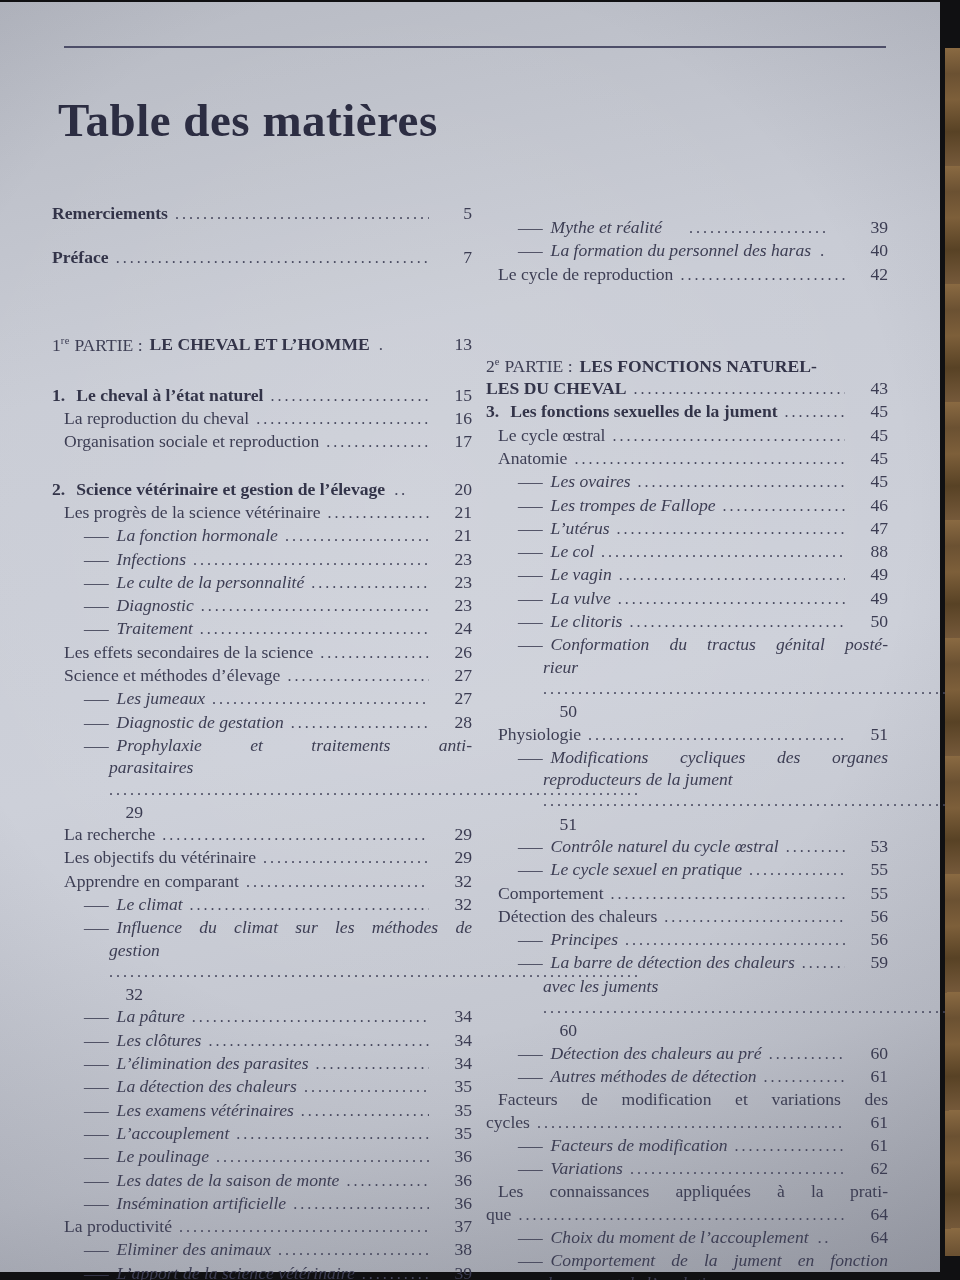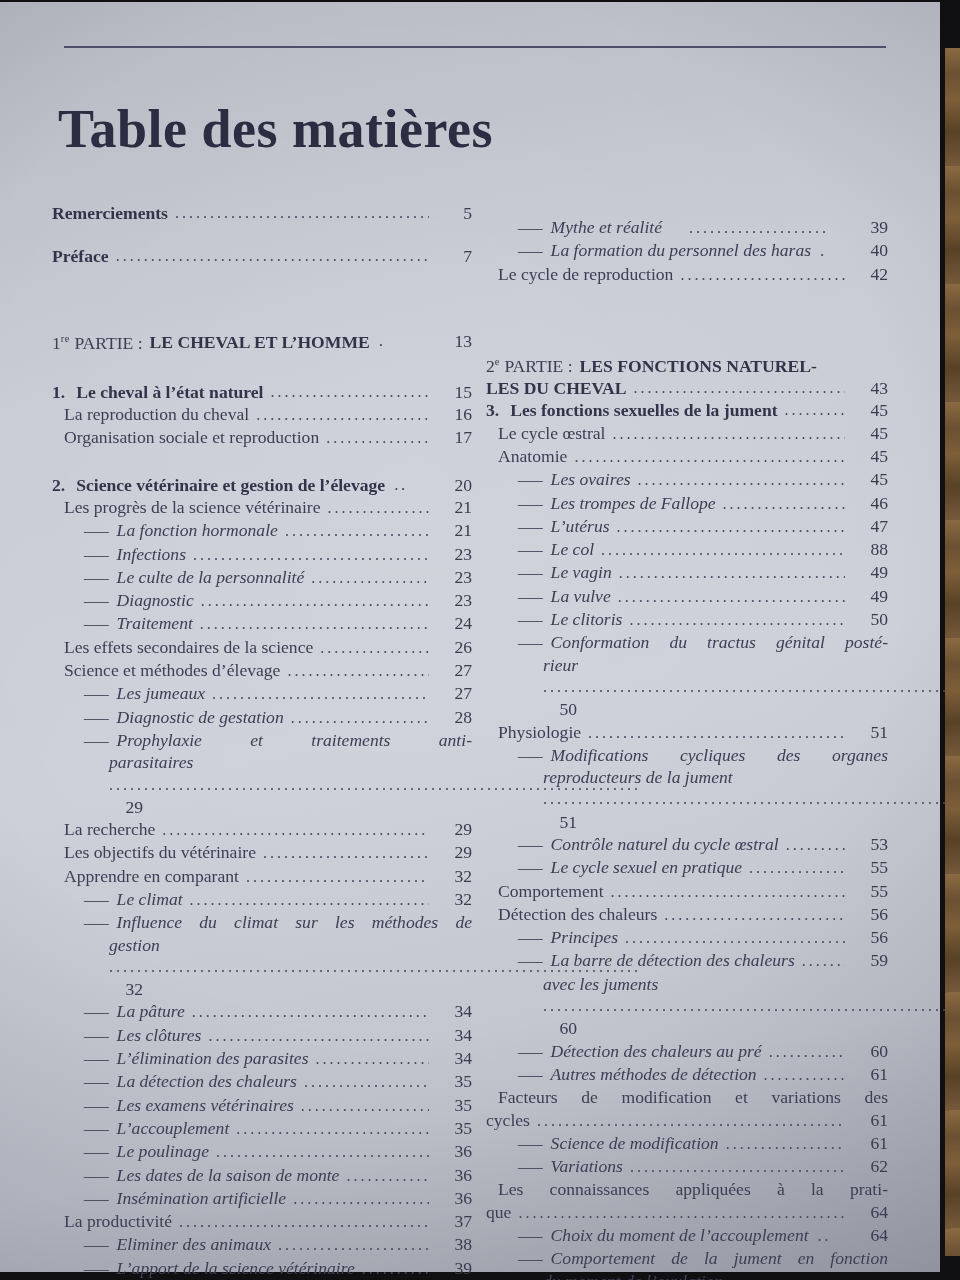--- a/index.html
+++ b/index.html
@@ -8,29 +8,29 @@
   
   .page{position:absolute;left:0;top:2px;width:940px;height:1270px;
         background:
           radial-gradient(95% 75% at 44% 40%, rgba(255,255,255,0.10), rgba(255,255,255,0) 55%, rgba(24,26,44,0.17) 100%),
           linear-gradient(168deg,#b7bac3 0%,#c9ccd5 28%,#cdd0d9 55%,#c2c5ce 82%,#a8abb4 100%);
         color:var(--ink,#3d3e54);}
   
   .wood{position:absolute;left:945px;top:48px;width:15px;height:1208px;
         background:repeating-linear-gradient(178deg,#8a6a42 0px,#6b5132 26px,#7d5f3a 52px,#584225 84px,#75593a 118px);}
   .rule{position:absolute;left:64px;top:44px;width:822px;height:2px;background:#4d4e68;}
-  .title{position:absolute;left:58px;top:60px;font-size:54px;font-weight:bold;
+  .title{position:absolute;left:58px;top:60px;font-size:47px;font-weight:bold;
          letter-spacing:0.5px;color:#2c2d42;}
   .col{position:absolute;top:200px;font-size:17.6px;}
   .col-left{left:52px;width:420px;}
   .col-right{left:486px;width:402px;}
   .row{display:flex;align-items:baseline;line-height:22.3px;}
   .txt{white-space:nowrap;min-width:0;}
   .row.j .txt{flex:1;white-space:normal;text-align:justify;text-align-last:justify;}
-  .ind0{padding-left:0;align-items:center;}
+  .ind0{padding-left:0;}
   .ind1{padding-left:12px;}
   .ind2{padding-left:32px;}
   .ind3{padding-left:50px;flex-direction:column;}
   .ind4{padding-left:0;}
   .part.b,.part.bnum,.part.bt{font-weight:bold;color:#333449;}
   .part.bnum{margin-right:11px;}
   .part.bt{margin-left:7px;}
   .part.i{font-style:italic;}
   .part.sup{vertical-align:super;font-size:0.60em;letter-spacing:0.5px;}
   .part.dash{display:inline-block;transform:scaleX(1.4);transform-origin:left;margin-right:15px;}
@@ -373,21 +373,21 @@
         </div>
         <div class="row ind1 j">
           <span class="txt"><span class="part n">Facteurs de modification et variations des</span></span>
         </div>
         <div class="row ind4">
           <span class="txt"><span class="part n">cycles</span></span>
           <span class="lead"></span>
           <span class="pg">61</span>
         </div>
         <div class="row ind2">
-          <span class="txt"><span class="part dash">—</span><span class="part i">Science de modification</span></span>
+          <span class="txt"><span class="part dash">—</span><span class="part i">Facteurs de modification</span></span>
           <span class="lead"></span>
           <span class="pg">61</span>
         </div>
         <div class="row ind2">
           <span class="txt"><span class="part dash">—</span><span class="part i">Variations</span></span>
           <span class="lead"></span>
           <span class="pg">62</span>
         </div>
         <div class="row ind1 j">
           <span class="txt"><span class="part n">Les connaissances appliquées à la prati-</span></span>

